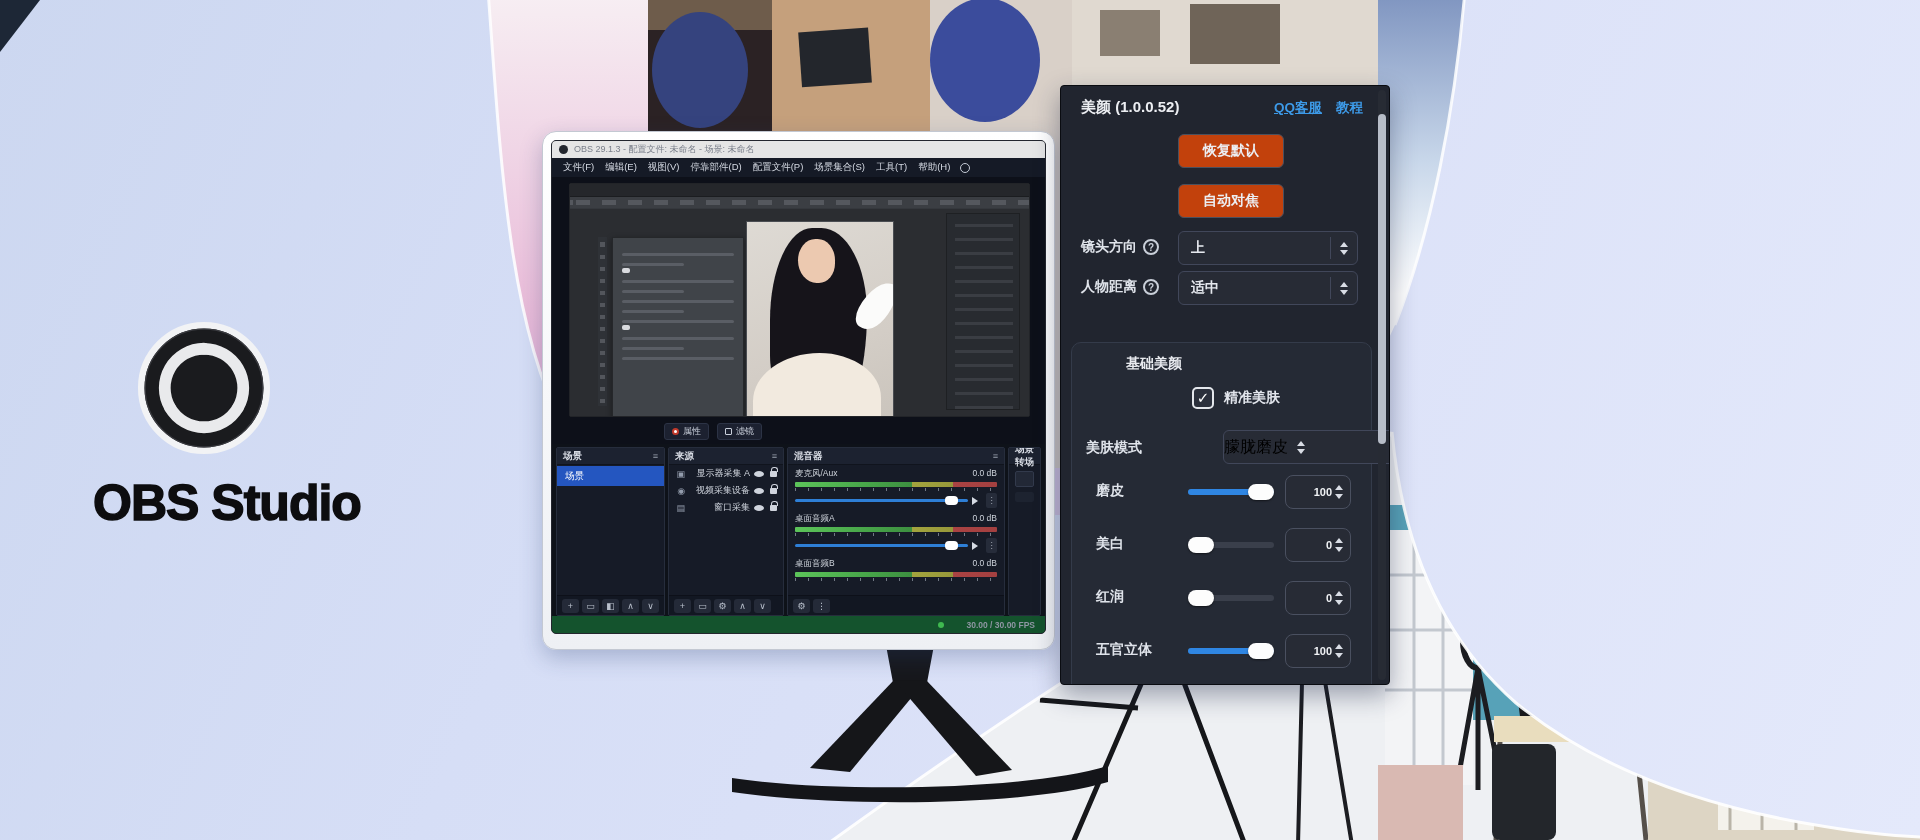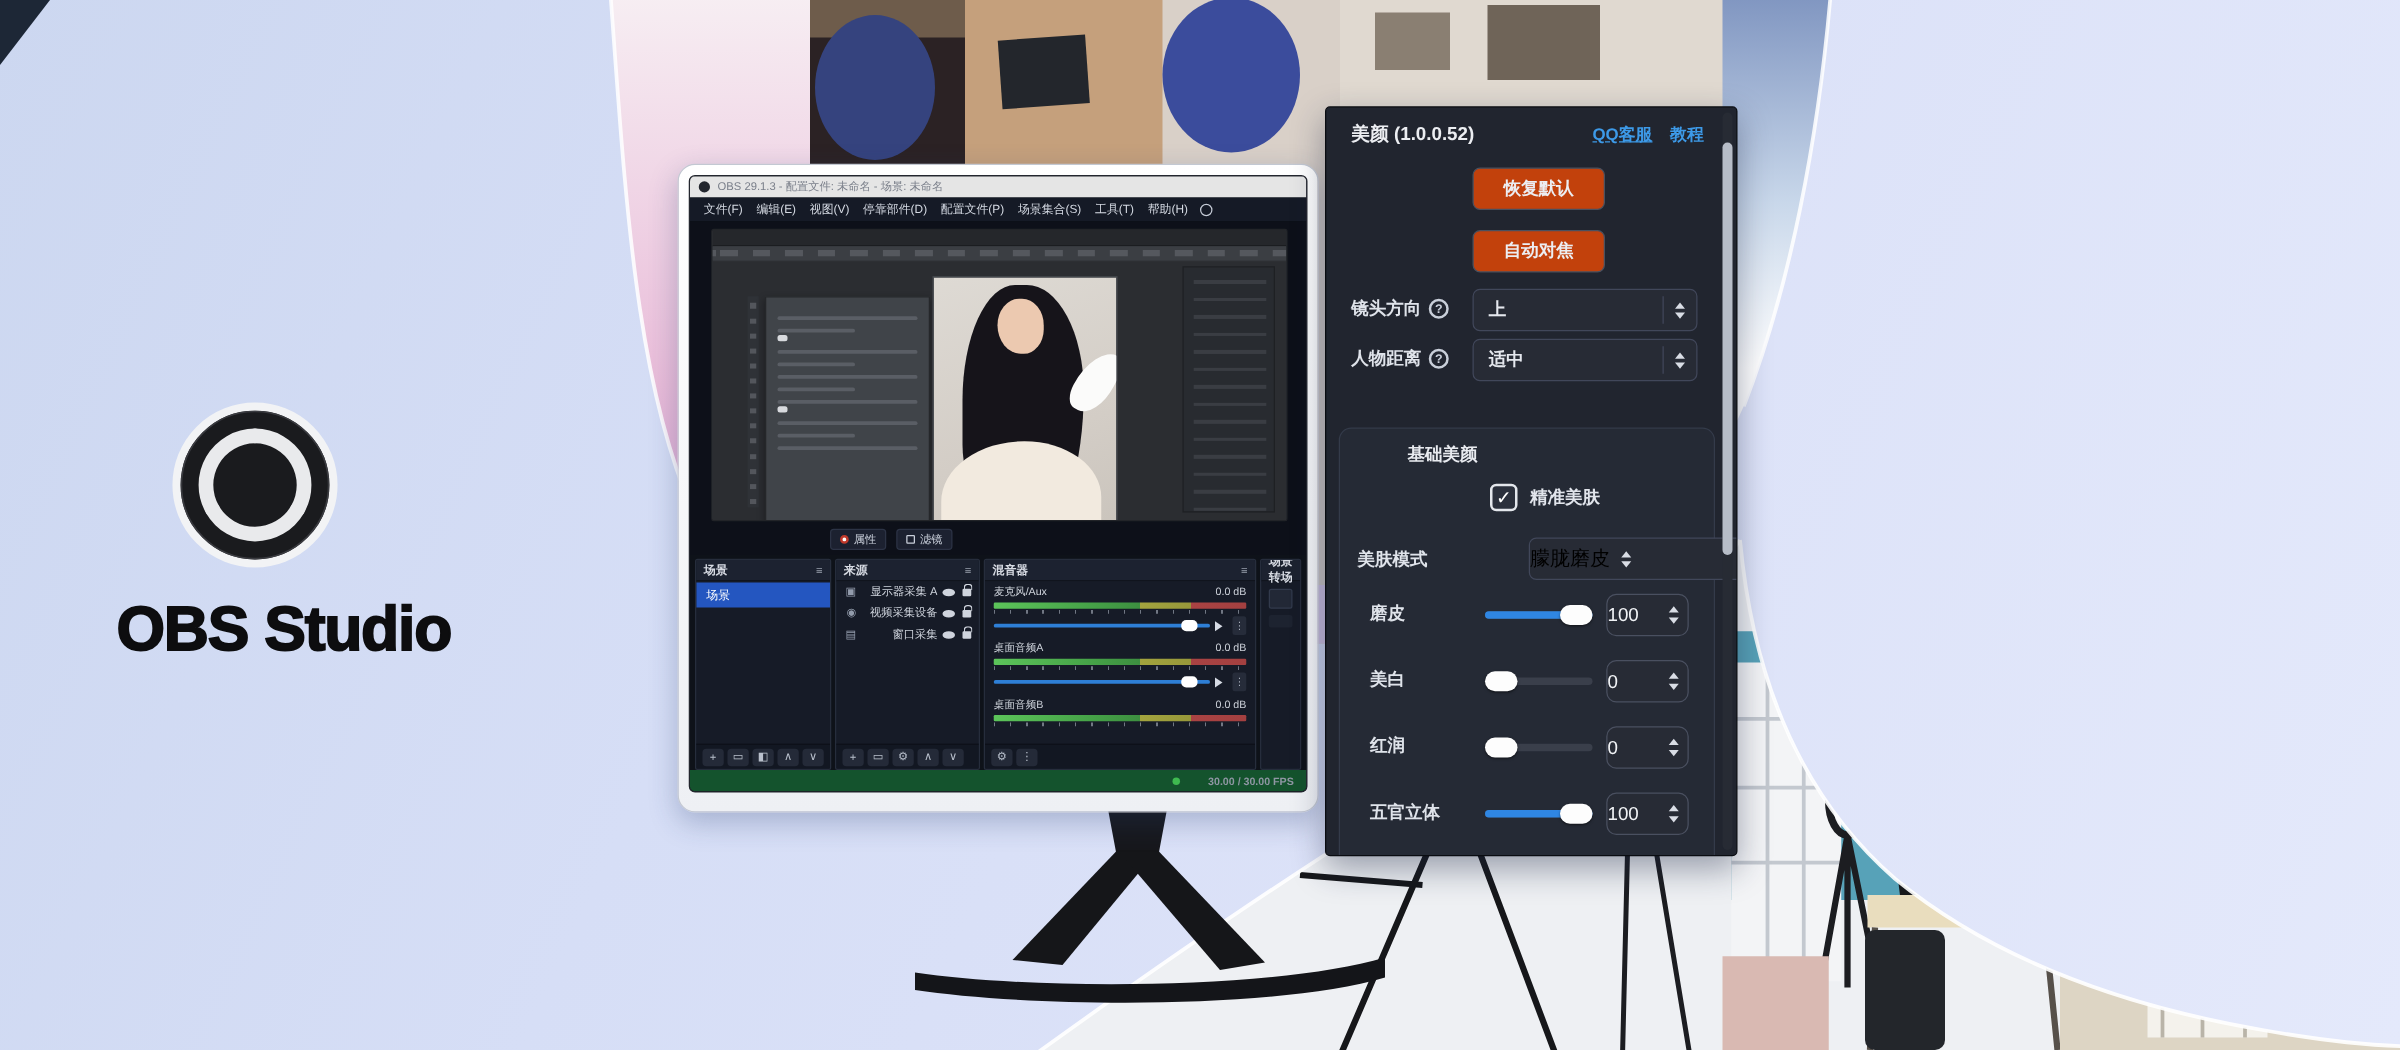--- a/index.html
+++ b/index.html
@@ -135,21 +135,21 @@
   .sec-select { position:absolute; left:107px; top:87px; width:181px; height:34px; background:#272b35;
     border:1px solid #41475a; border-radius:6px; display:flex; align-items:center;margin-left:44px; }
   .srow { position:absolute; left:0; width:100%; height:40px; }
   .srow .sec-label { top:10px;margin-left:10px; }
   .strack { position:absolute; left:116px; top:17px; width:86px; height:6px; background:#3a3f4b; border-radius:3px; }
   .sfill { position:absolute; left:0; top:0; height:6px; background:#2f86e3; border-radius:3px; }
   .shandle { position:absolute; top:-5px; width:26px; height:16px; background:#fdfdfd; border-radius:8px;
     box-shadow:0 1px 2px rgba(0,0,0,.5); }
   .spin { position:absolute; left:213px; top:3px; width:66px; height:34px; background:#272b35;
     border:1px solid #4a5060; border-radius:8px; display:flex; align-items:center; }
-  .spin-val { flex:1; text-align:left; font-size:15px; font-weight:normal; color:#f0f2f5; }
+  .spin-val { flex:1; text-align:right; font-size:11px; font-weight:bold; color:#f0f2f5; }
   .spin-btns { width:18px; display:flex; flex-direction:column; align-items:center; gap:4px; padding-right:4px; }
   .bp-scroll { position:absolute; right:3px; top:4px; width:8px; bottom:4px; background:#272b34; border-radius:4px; }
   .bp-thumb { position:absolute; left:0; top:24px; width:8px; height:330px; background:#b7bdc8; border-radius:4px; }
 </style>
 </head>
 <body>
 
 <div class="stage">
 
   <svg class="blob" width="1920" height="840" viewBox="0 0 1920 840">

